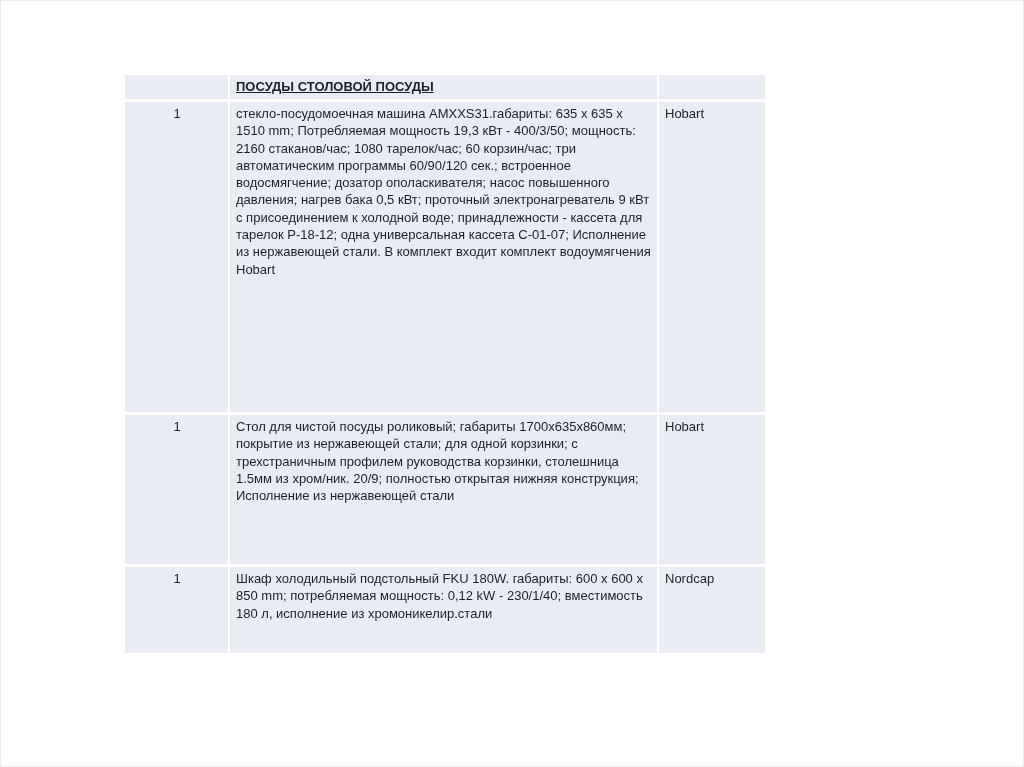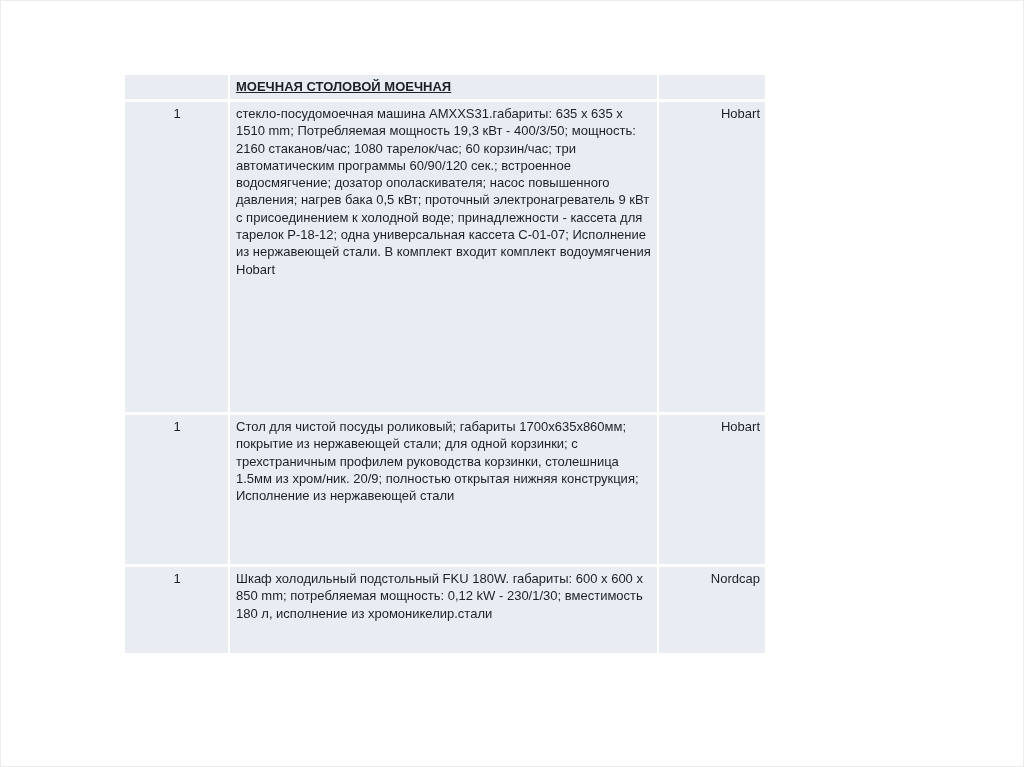--- a/index.html
+++ b/index.html
@@ -53,58 +53,58 @@
     font-weight: bold;
     font-size: 13.5px;
   }
   td.section-title-cell span {
     text-decoration: underline;
   }
   td.qty-cell {
     text-align: center;
   }
   td.brand-cell {
-    text-align: right;
+    text-align: left;
     vertical-align: middle;
   }
 </style>
 </head>
 <body>
 
 <div class="page">
 
   <table class="equipment">
     <colgroup>
       <col class="c-qty">
       <col class="c-desc">
       <col class="c-brand">
     </colgroup>
 
     <tbody>
         <tr class="hdr-row">
       <td class="qty-cell"></td>
       <td class="section-title-cell">
-        <span>МОЕЧНАЯ СТОЛОВОЙ МОЕЧНАЯ</span>
+        <span>ПОСУДЫ СТОЛОВОЙ ПОСУДЫ</span>
       </td>
       <td></td>
     </tr>
 
     <tr class="item-row-1">
       <td class="qty-cell">1</td>
       <td class="desc-cell">стекло-посудомоечная машина AMXXS31.габариты: 635 x 635 x 1510 mm; Потребляемая мощность 19,3 кВт - 400/3/50; мощность: 2160 стаканов/час; 1080 тарелок/час;  60 корзин/час; три автоматическим программы 60/90/120 сек.; встроенное водосмягчение; дозатор ополаскивателя; насос повышенного давления; нагрев бака 0,5 кВт; проточный электронагреватель 9 кВт с присоединением к холодной воде; принадлежности - кассета для тарелок Р-18-12; одна универсальная кассета С-01-07; Исполнение из нержавеющей стали. В комплект входит комплект водоумягчения Hobart</td>
       <td class="brand-cell">Hobart</td>
     </tr>
 
     <tr class="item-row-2">
       <td class="qty-cell">1</td>
       <td class="desc-cell">Стол для чистой посуды роликовый; габариты 1700х635х860мм; покрытие из нержавеющей стали; для одной корзинки; с трехстраничным профилем руководства корзинки, столешница 1.5мм из хром/ник. 20/9; полностью открытая нижняя конструкция; Исполнение из нержавеющей стали</td>
       <td class="brand-cell">Hobart</td>
     </tr>
 
     <tr class="item-row-3">
       <td class="qty-cell">1</td>
-      <td class="desc-cell">Шкаф холодильный подстольный FKU 180W. габариты: 600 x 600 x 850 mm; потребляемая мощность: 0,12 kW - 230/1/30; вместимость 180 л, исполнение из хромоникелир.стали</td>
+      <td class="desc-cell">Шкаф холодильный подстольный FKU 180W. габариты: 600 x 600 x 850 mm; потребляемая мощность: 0,12 kW - 230/1/40; вместимость 180 л, исполнение из хромоникелир.стали</td>
       <td class="brand-cell">Nordcap</td>
     </tr>
   </tbody>
     </table>
 
 </div>
 
 </body></html>

